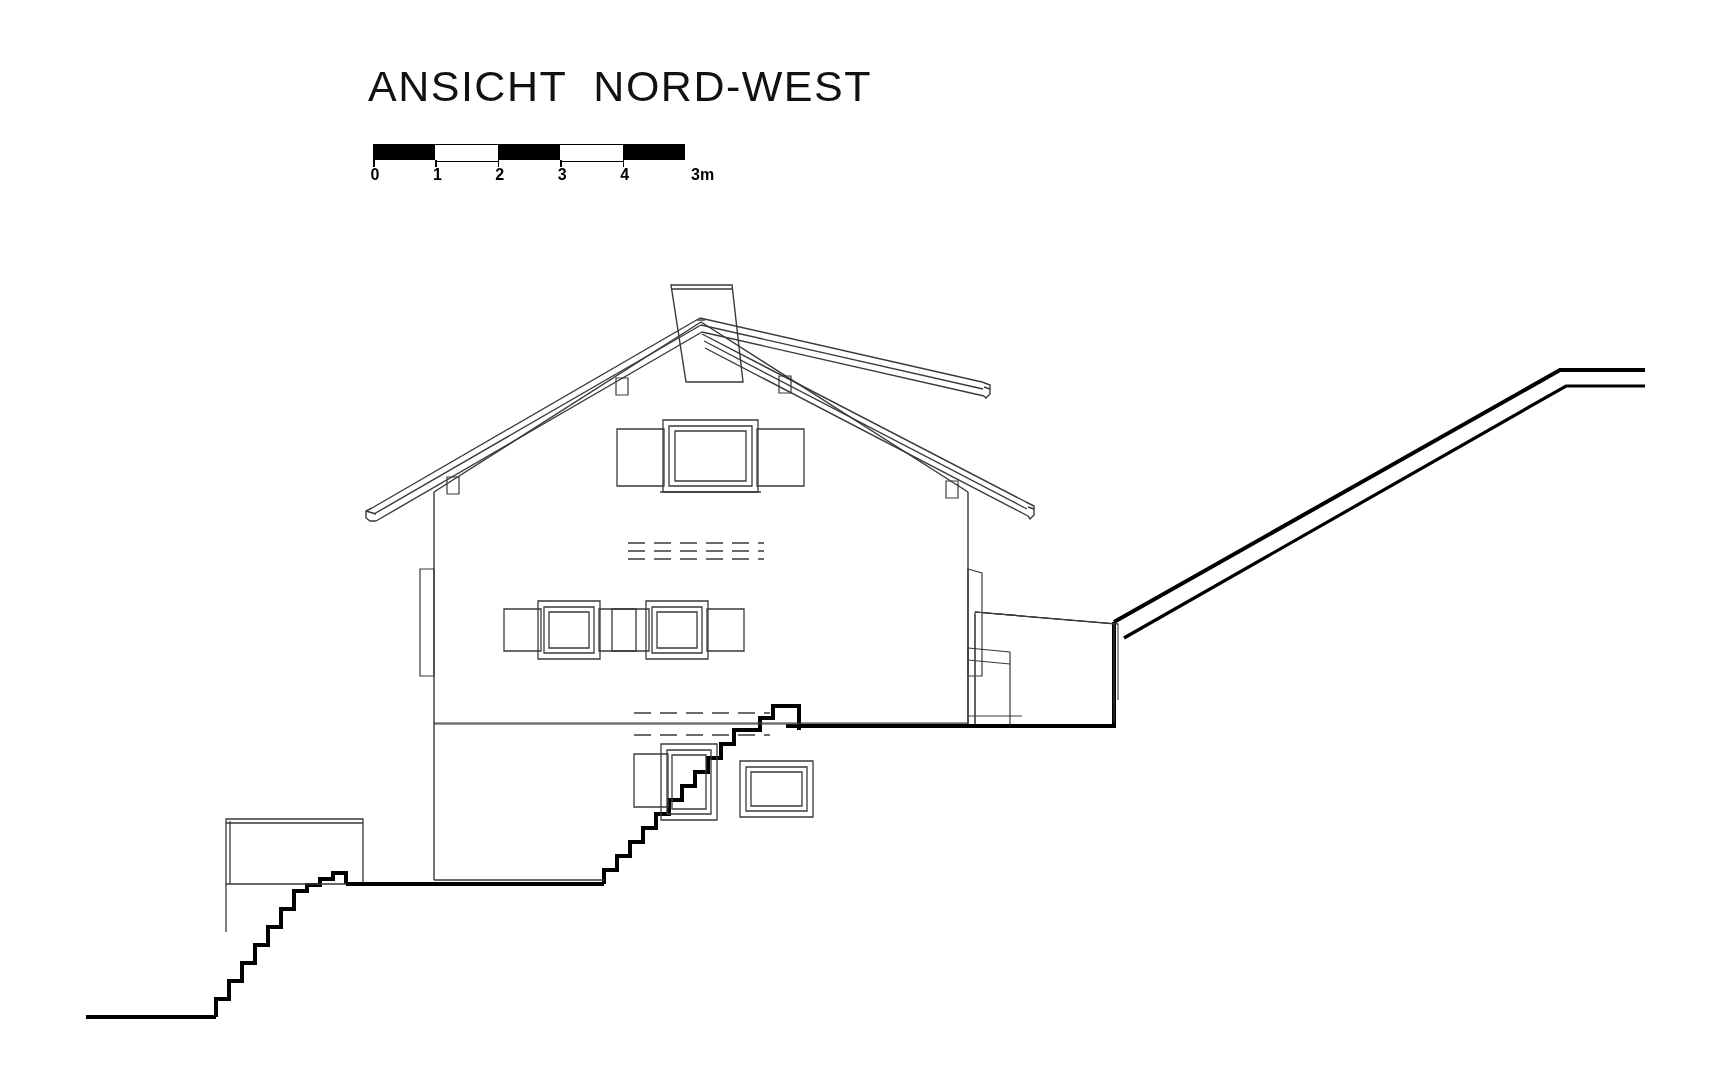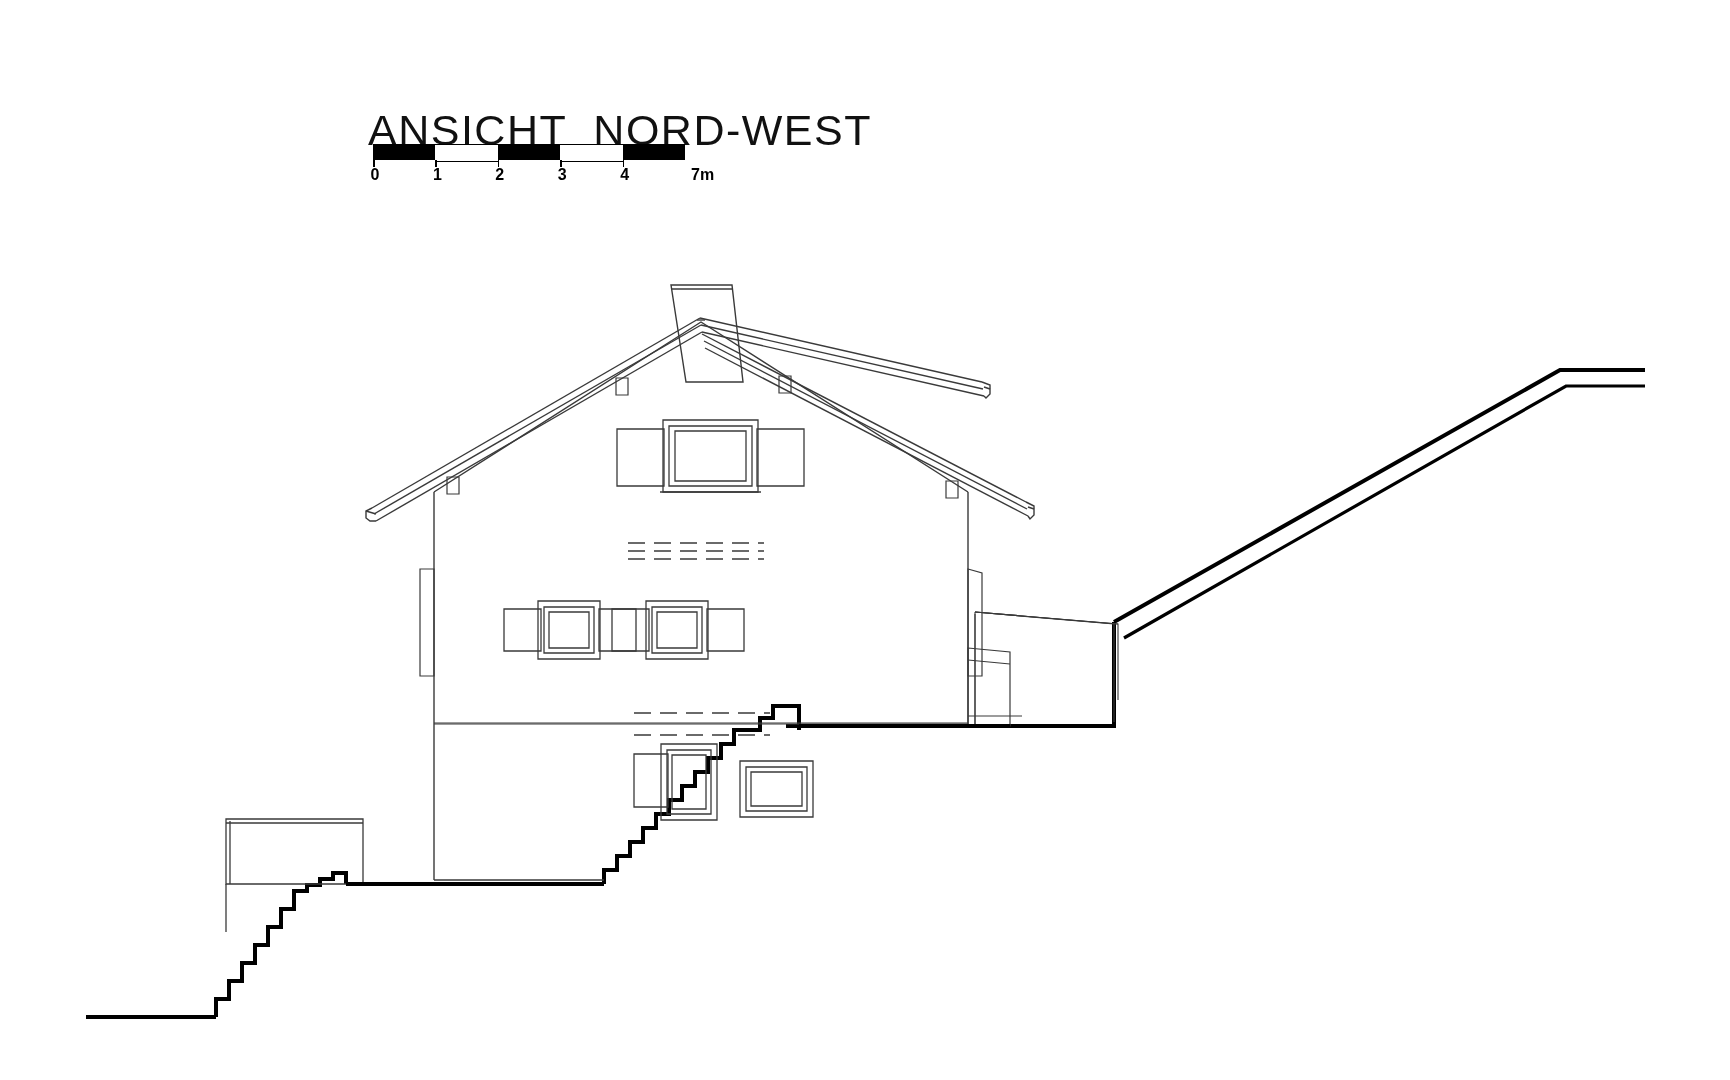--- a/index.html
+++ b/index.html
@@ -24,21 +24,20 @@
   .title-text {
     position: absolute;
     left: 368px;
     top: 62px;
     font-family: "Liberation Sans", sans-serif;
     font-size: 43px;
     font-weight: 400;
     letter-spacing: 1.5px;
     color: #111111;
     white-space: pre;
-    margin-top: 44px;
   }
   .scalebar-wrap {
     position: absolute;
     left: 373px;
     top: 144px;
     width: 320px;
     height: 46px;
   }
   .sb-bar {
     position: absolute;
@@ -109,21 +108,21 @@
       <div class="sb-tick" style="left:62.4px"></div>
       <div class="sb-tick" style="left:124.8px"></div>
       <div class="sb-tick" style="left:187.2px"></div>
       <div class="sb-tick" style="left:249.6px"></div>
     </div>
     <div class="sb-label" style="left:2px">0</div>
     <div class="sb-label" style="left:64.4px">1</div>
     <div class="sb-label" style="left:126.8px">2</div>
     <div class="sb-label" style="left:189.2px">3</div>
     <div class="sb-label" style="left:251.6px">4</div>
-    <div class="sb-label unit" style="left:318px">7m</div>
+    <div class="sb-label unit" style="left:318px">3m</div>
   </div>
 
   <svg class="drawing" viewBox="0 0 1730 1080">
 
     <g fill="none" stroke="#000000" stroke-width="4" stroke-linecap="butt" stroke-linejoin="miter">
 
       <path d="M 86 1017 L 216 1017"></path>
       <path d="M 216 1017 L 216 999 L 229 999 L 229 981 L 242 981 L 242 963
                L 255 963 L 255 945 L 268 945 L 268 927 L 281 927 L 281 909
                L 294 909 L 294 891 L 307 891 L 307 885 L 320 885 L 320 879

